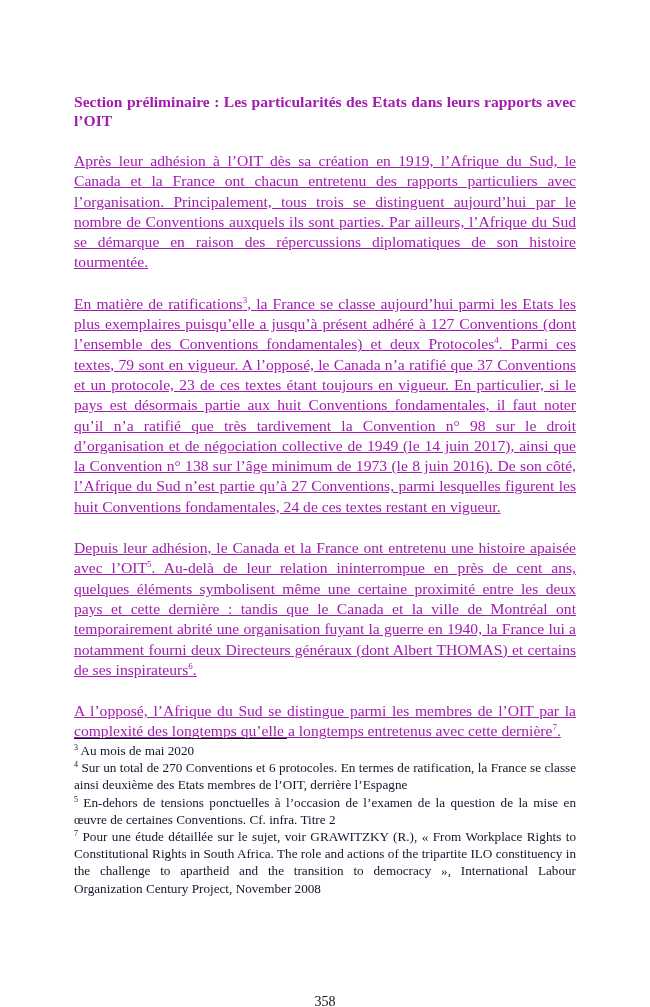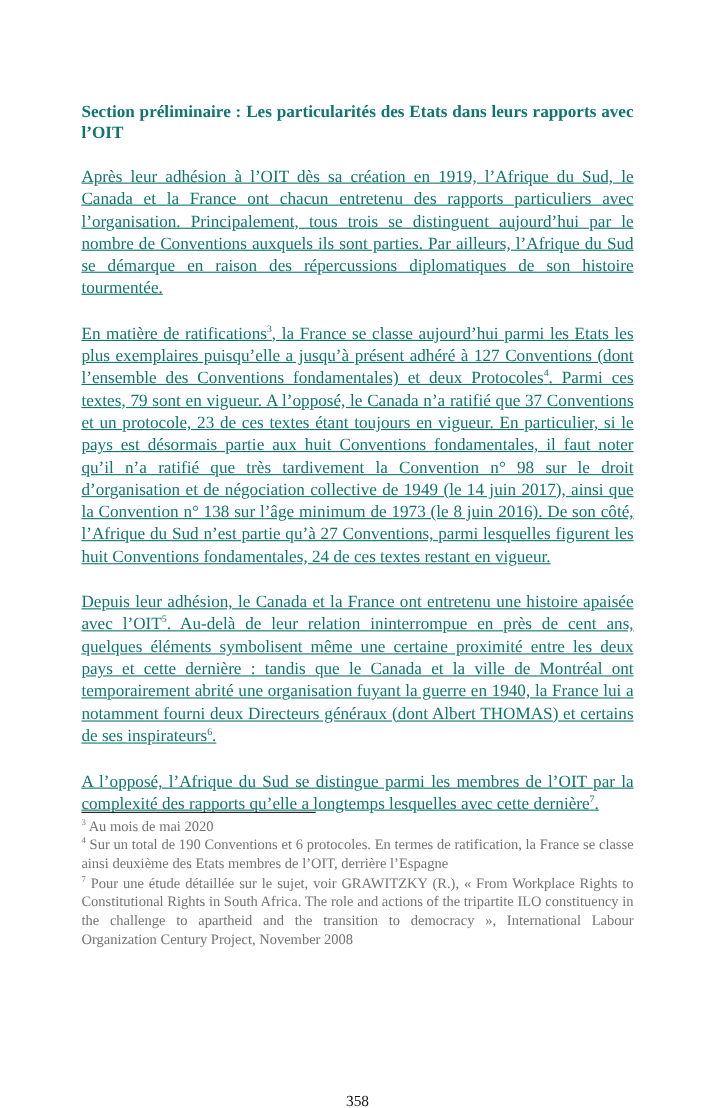--- a/index.html
+++ b/index.html
@@ -1,37 +1,37 @@
 <!DOCTYPE html>
 <html><head>
 <meta charset="utf-8">
 <style>
   html, body { margin: 0; padding: 0; background: #ffffff; }
   body { width: 650px; height: 1007px; position: relative; overflow: hidden; }
   .page {
     position: absolute; left: 74px; top: 92px; width: 502px;
-    font-family: "Liberation Serif", serif; color: #0f766e;
+    font-family: "Liberation Serif", serif; color: #a21caf;
   }
   .heading {
     font-weight: bold; font-size: 15.6px; line-height: 19px;
     text-align: justify; text-align-last: left; margin: 0 0 21px 0;
   }
   .para {
     font-size: 15.6px; line-height: 20.3px; text-align: justify;
     margin: 0 0 21px 0;
     text-decoration: underline;
   }
   sup { font-size: 9px; line-height: 0; vertical-align: super; }
   .sep {
     position: absolute; left: 74px; top: 738px; width: 213px; height: 0;
     border-top: 1px solid #111;
   }
   .footnotes {
     position: absolute; left: 74px; top: 742px; width: 502px;
-    font-family: "Liberation Serif", serif; color: #737373;
+    font-family: "Liberation Serif", serif; color: #0f172a;
     font-size: 13.2px; line-height: 17.2px;
   }
   .fn { text-align: justify; margin: 0; }
   .fn sup { font-size: 8px; }
   .pagenum {
     position: absolute; top: 994px; left: 0; width: 650px; text-align: center;
     font-family: "Liberation Serif", serif; font-size: 14px; color: #111;
   }
 </style>
 </head>
@@ -46,25 +46,26 @@
 
   <p class="para">
     <span>En matière de ratifications</span><sup>3</sup><span>, la France se classe aujourd’hui parmi les Etats les plus exemplaires puisqu’elle a jusqu’à présent adhéré à 127 Conventions (dont l’ensemble des Conventions fondamentales) et deux Protocoles</span><sup>4</sup><span>. Parmi ces textes, 79 sont en vigueur. A l’opposé, le Canada n’a ratifié que 37 Conventions et un protocole, 23 de ces textes étant toujours en vigueur. En particulier, si le pays est désormais partie aux huit Conventions fondamentales, il faut noter qu’il n’a ratifié que très tardivement la Convention n° 98 sur le droit d’organisation et de négociation collective de 1949 (le 14 juin 2017), ainsi que la Convention n° 138 sur l’âge minimum de 1973 (le 8 juin 2016). De son côté, l’Afrique du Sud n’est partie qu’à 27 Conventions, parmi lesquelles figurent les huit Conventions fondamentales, 24 de ces textes restant en vigueur.</span>
   </p>
 
   <p class="para">
     <span>Depuis leur adhésion, le Canada et la France ont entretenu une histoire apaisée avec l’OIT</span><sup>5</sup><span>. Au-delà de leur relation ininterrompue en près de cent ans, quelques éléments symbolisent même une certaine proximité entre les deux pays et cette dernière : tandis que le Canada et la ville de Montréal ont temporairement abrité une organisation fuyant la guerre en 1940, la France lui a notamment fourni deux Directeurs généraux (dont Albert THOMAS) et certains de ses inspirateurs</span><sup>6</sup><span>.</span>
   </p>
 
   <p class="para">
-    <span>A l’opposé, l’Afrique du Sud se distingue parmi les membres de l’OIT par la complexité des rapports qu’elle a longtemps lesquelles avec cette dernière</span><sup>7</sup><span>.</span>
+    <span>A l’opposé, l’Afrique du Sud se distingue parmi les membres de l’OIT par la complexité des longtemps qu’elle a longtemps entretenus avec cette dernière</span><sup>7</sup><span>.</span>
   </p>
 </div>
 
 <div class="sep"></div>
 
 <div class="footnotes">
   <p class="fn"><sup>3</sup><span> Au mois de mai 2020</span></p>
-  <p class="fn"><sup>4</sup><span> Sur un total de 190 Conventions et 6 protocoles. En termes de ratification, la France se classe ainsi deuxième des Etats membres de l’OIT, derrière l’Espagne</span></p>
+  <p class="fn"><sup>4</sup><span> Sur un total de 270 Conventions et 6 protocoles. En termes de ratification, la France se classe ainsi deuxième des Etats membres de l’OIT, derrière l’Espagne</span></p>
+  <p class="fn"><sup>5</sup><span> En-dehors de tensions ponctuelles à l’occasion de l’examen de la question de la mise en œuvre de certaines Conventions. Cf. infra. Titre 2</span></p>
   <p class="fn"><sup>7</sup><span> Pour une étude détaillée sur le sujet, voir GRAWITZKY (R.), « From Workplace Rights to Constitutional Rights in South Africa. The role and actions of the tripartite ILO constituency in the challenge to apartheid and the transition to democracy », International Labour Organization Century Project, November 2008</span></p>
 </div>
 
 <div class="pagenum">358</div>
 
 </body></html>

